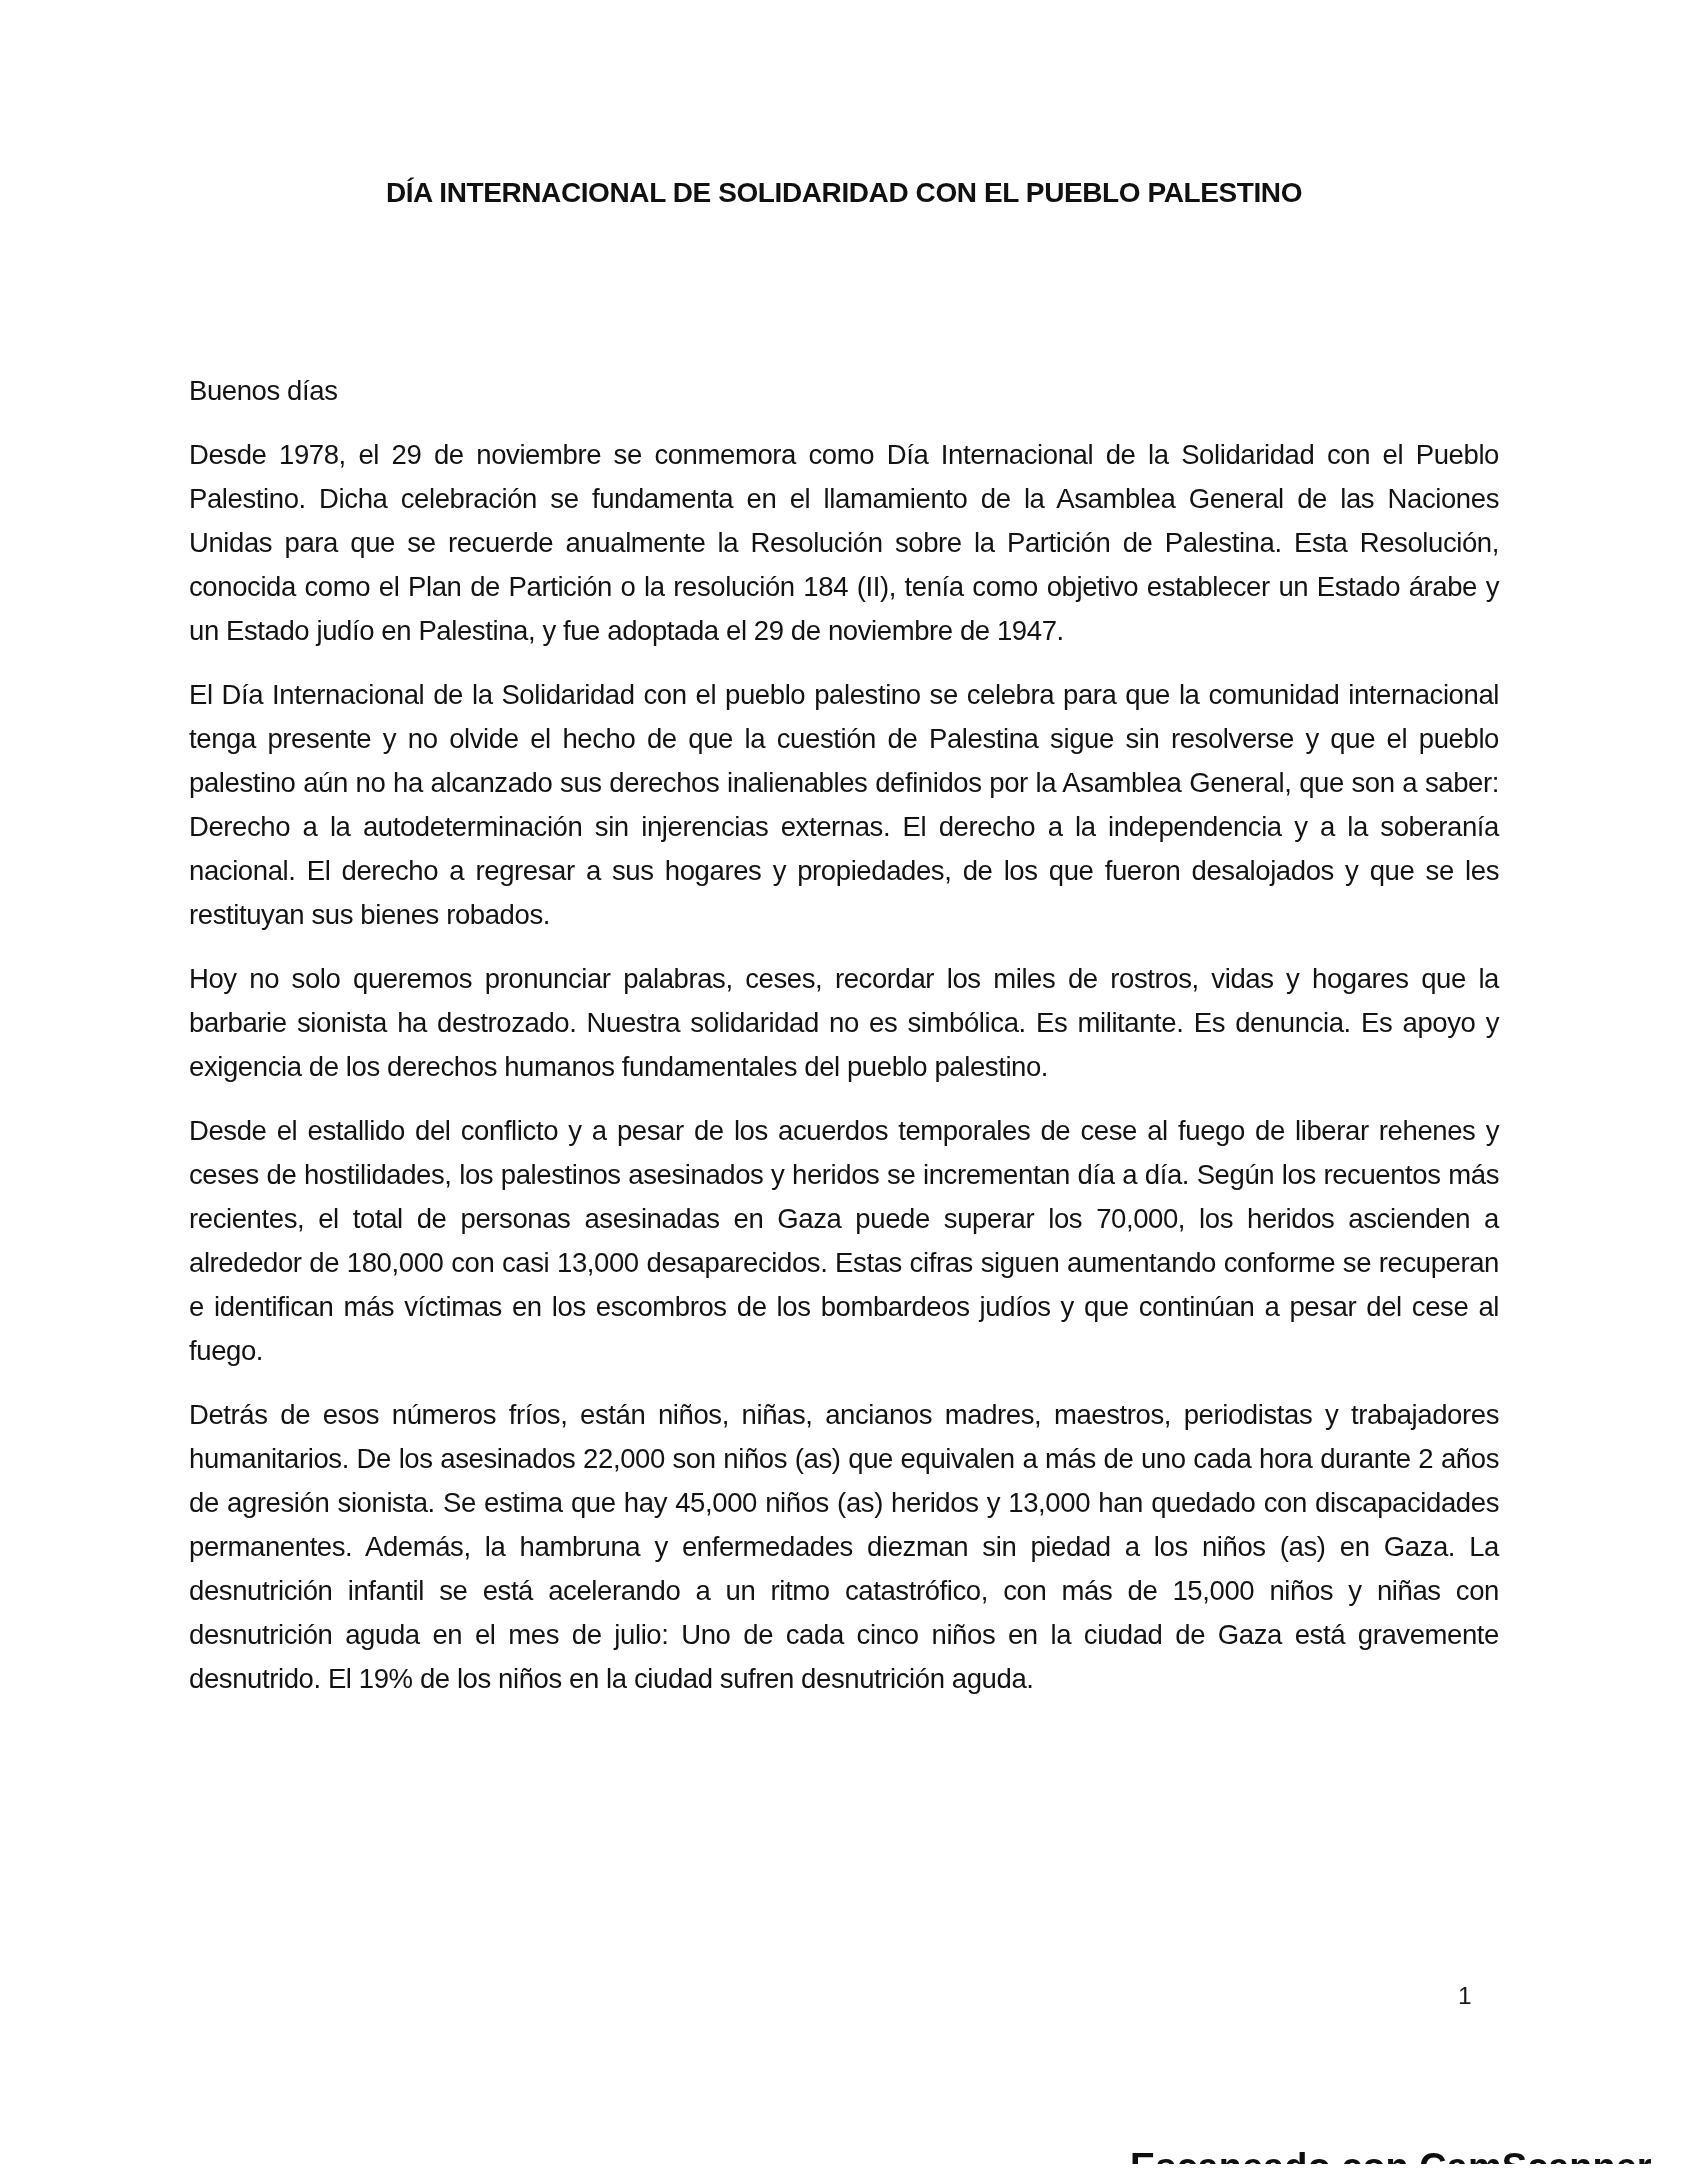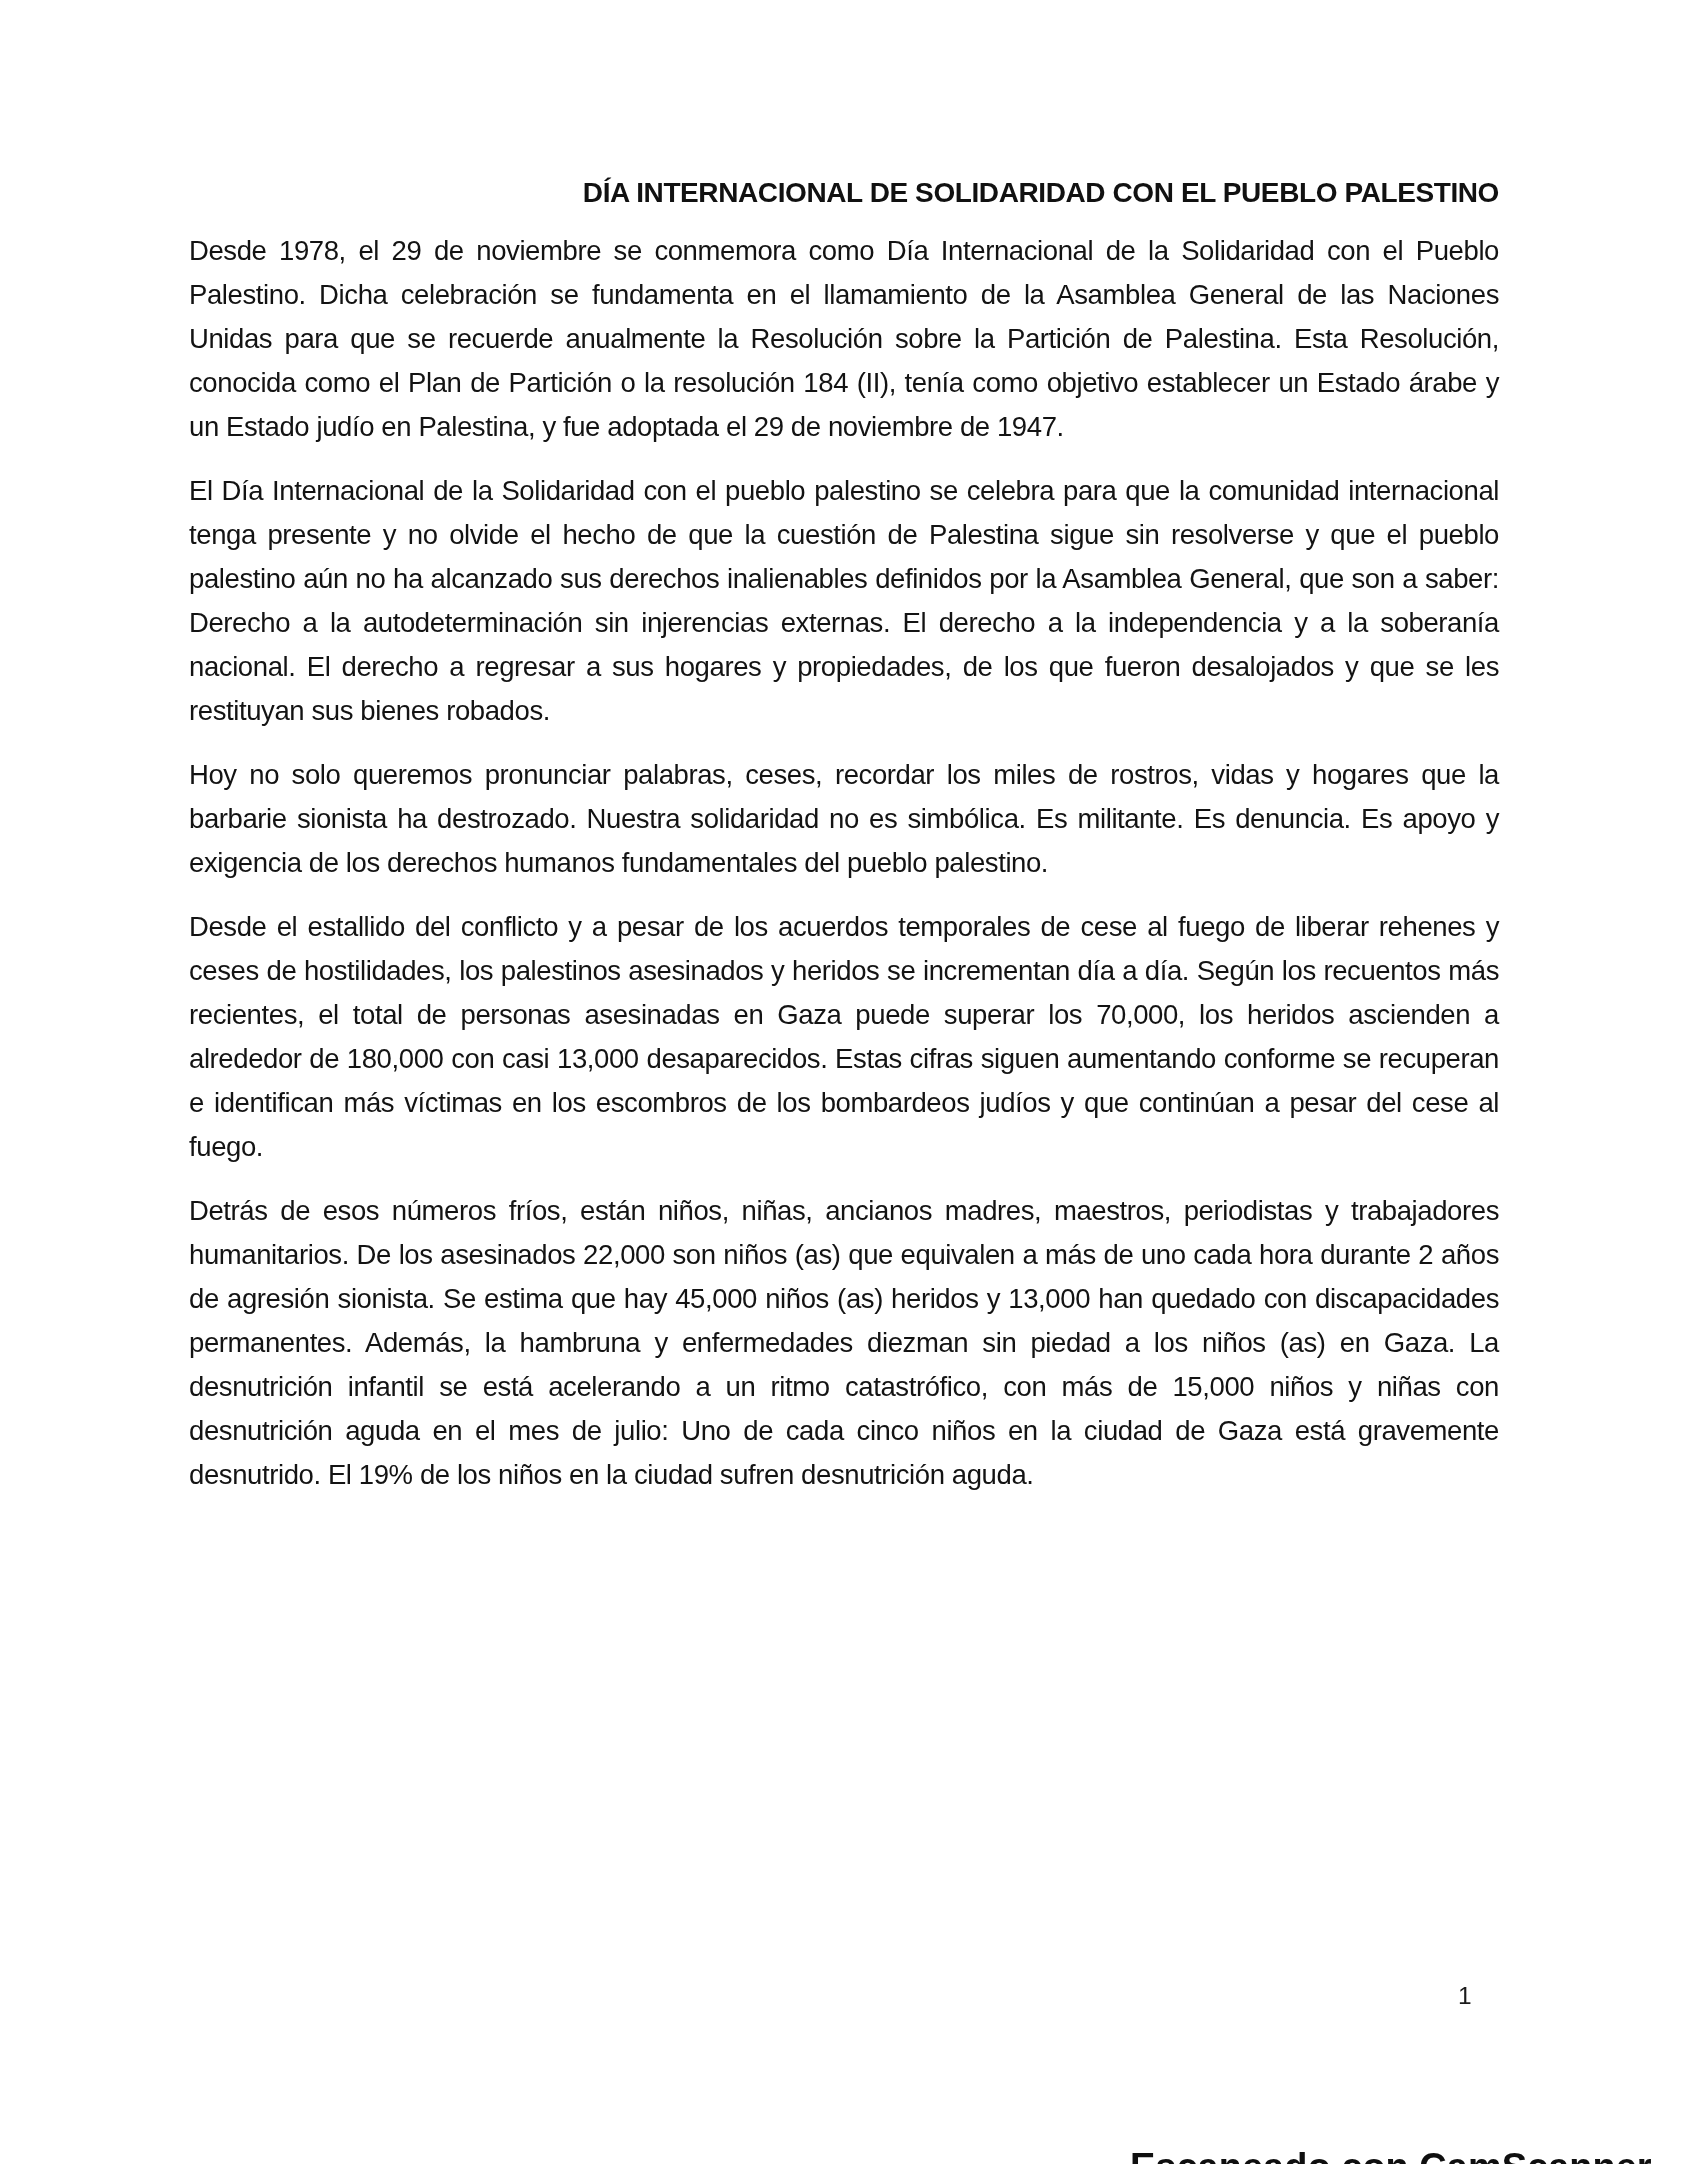--- a/index.html
+++ b/index.html
@@ -17,21 +17,21 @@
     color: #131313;
   }
   .content {
     position: absolute;
     left: 189px;
     top: 0;
     width: 1310px;
   }
   .title {
     margin: 177px 0 0 0;
-    text-align: right;
+    text-align: center;
     font-weight: bold;
     font-size: 28px;
     letter-spacing: -0.4px;
     line-height: 32px;
     color: #111111;
   }
   .greeting {
     margin: 160px 0 0 0;
     font-size: 27.5px;
     letter-spacing: -0.4px;
@@ -72,20 +72,21 @@
     color: #0f0f0f;
   }
 </style>
 </head>
 <body>
 
 <div class="sheet">
   <div class="content">
     <h1 class="title">DÍA INTERNACIONAL DE SOLIDARIDAD CON EL PUEBLO PALESTINO</h1>
 
+    <p class="greeting">Buenos días</p>
 
 
     <p class="body">Desde 1978, el 29 de noviembre se conmemora como Día Internacional de la Solidaridad con el Pueblo Palestino. Dicha celebración se fundamenta en el llamamiento de la Asamblea General de las Naciones Unidas para que se recuerde anualmente la Resolución sobre la Partición de Palestina. Esta Resolución, conocida como el Plan de Partición o la resolución 184 (II), tenía como objetivo establecer un Estado árabe y un Estado judío en Palestina, y fue adoptada el 29 de noviembre de 1947.</p>
 
     <p class="body">El Día Internacional de la Solidaridad con el pueblo palestino se celebra para que la comunidad internacional tenga presente y no olvide el hecho de que la cuestión de Palestina sigue sin resolverse y que el pueblo palestino aún no ha alcanzado sus derechos inalienables definidos por la Asamblea General, que son a saber: Derecho a la autodeterminación sin injerencias externas. El derecho a la independencia y a la soberanía nacional. El derecho a regresar a sus hogares y propiedades, de los que fueron desalojados y que se les restituyan sus bienes robados.</p>
 
     <p class="body">Hoy no solo queremos pronunciar palabras, ceses, recordar los miles de rostros, vidas y hogares que la barbarie sionista ha destrozado. Nuestra solidaridad no es simbólica. Es militante. Es denuncia. Es apoyo y exigencia de los derechos humanos fundamentales del pueblo palestino.</p>
 
     <p class="body">Desde el estallido del conflicto y a pesar de los acuerdos temporales de cese al fuego de liberar rehenes y ceses de hostilidades, los palestinos asesinados y heridos se incrementan día a día. Según los recuentos más recientes, el total de personas asesinadas en Gaza puede superar los 70,000, los heridos ascienden a alrededor de 180,000 con casi 13,000 desaparecidos. Estas cifras siguen aumentando conforme se recuperan e identifican más víctimas en los escombros de los bombardeos judíos y que continúan a pesar del cese al fuego.</p>
 

